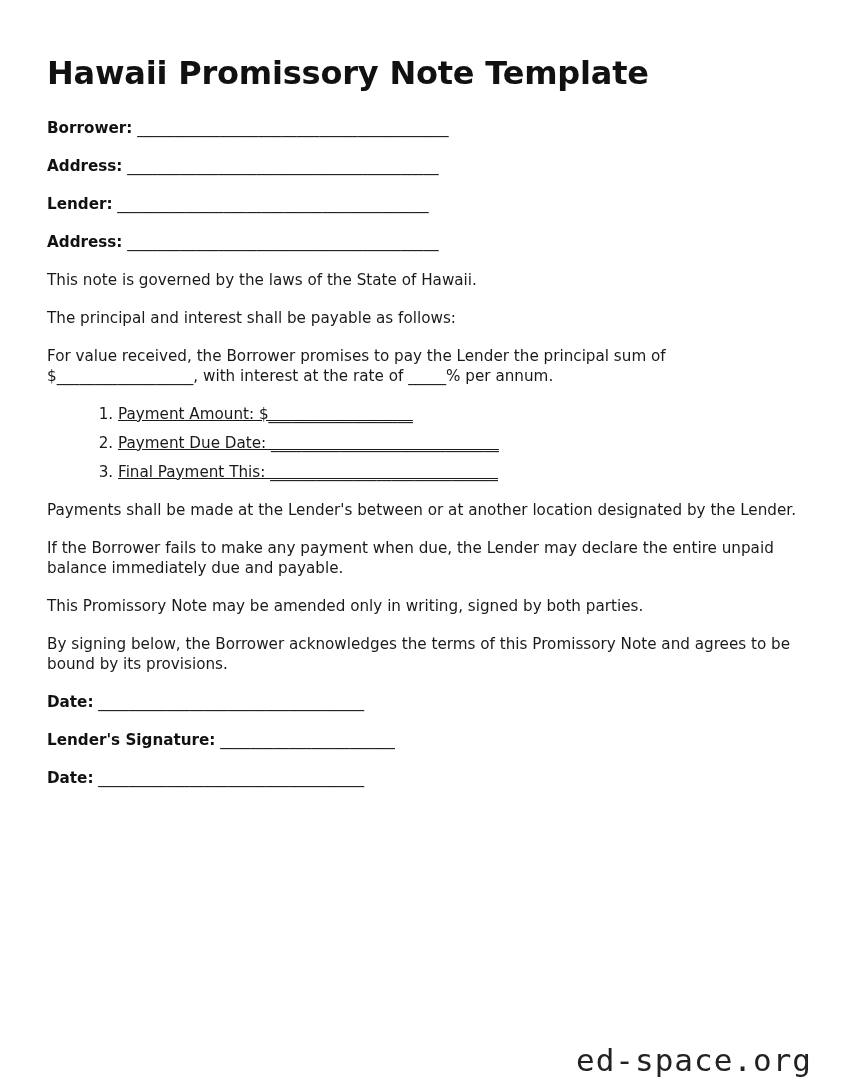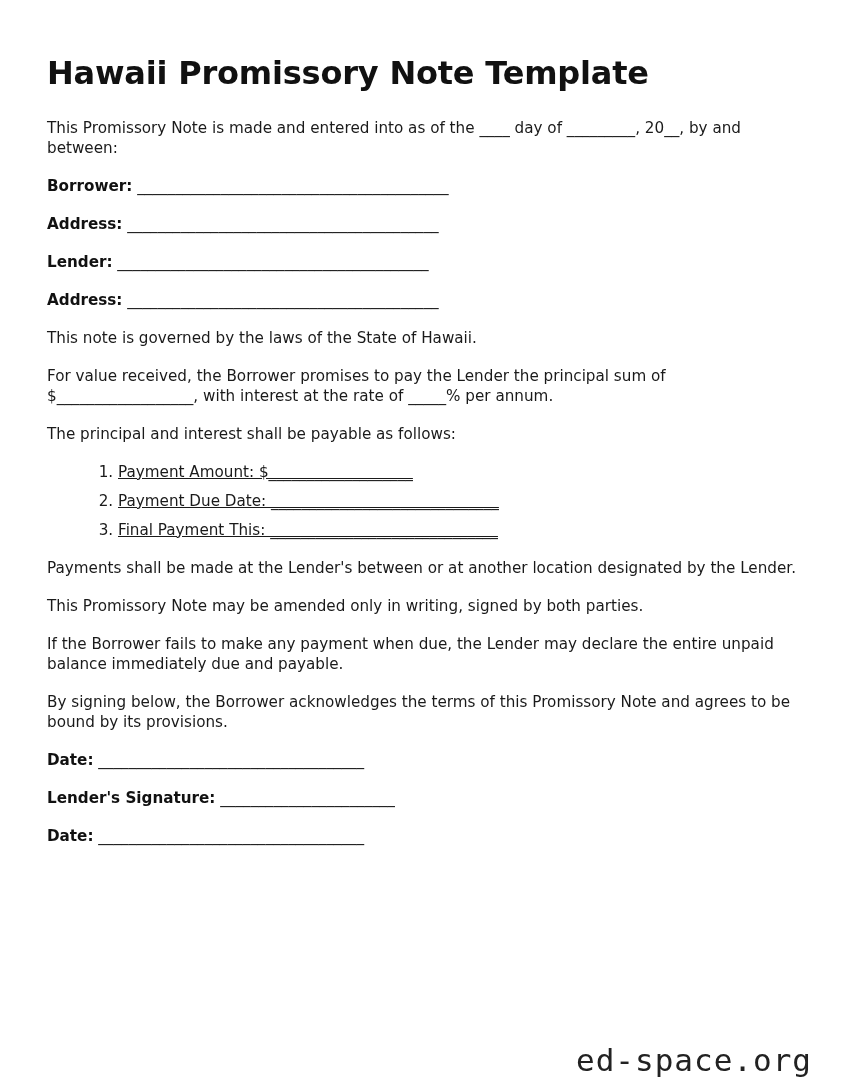--- a/index.html
+++ b/index.html
@@ -86,21 +86,20 @@
   }
 </style>
 </head>
 <body>
 
 <div class="page">
   <div class="content">
 
     <h1 class="doc-title">Hawaii Promissory Note Template</h1>
 
-    <p class="para">This Promissory Note is made and entered into as of the ____ day of _________, 20__, by and between:</p>
 
     <div class="field-row">
       <span class="field-label">Borrower:</span>
       <span class="blank">_________________________________________</span>
     </div>
 
     <div class="field-row">
       <span class="field-label">Address:</span>
       <span class="blank">_________________________________________</span>
     </div>
@@ -110,35 +109,35 @@
       <span class="blank">_________________________________________</span>
     </div>
 
     <div class="field-row">
       <span class="field-label">Address:</span>
       <span class="blank">_________________________________________</span>
     </div>
 
     <p class="para">This note is governed by the laws of the State of Hawaii.</p>
 
+    <p class="para">The principal and interest shall be payable as follows:</p>
+
     <p class="para">For value received, the Borrower promises to pay the Lender the principal sum of $__________________, with interest at the rate of _____% per annum.</p>
-
-    <p class="para">The principal and interest shall be payable as follows:</p>
 
     <ol class="payment-list">
       <li>Payment Amount: $___________________</li>
       <li>Payment Due Date: ______________________________</li>
       <li>Final Payment This: ______________________________</li>
     </ol>
 
     <p class="para">Payments shall be made at the Lender's between or at another location designated by the Lender.</p>
 
+    <p class="para">If the Borrower fails to make any payment when due, the Lender may declare the entire unpaid balance immediately due and payable.</p>
+
     <p class="para">This Promissory Note may be amended only in writing, signed by both parties.</p>
-
-    <p class="para">If the Borrower fails to make any payment when due, the Lender may declare the entire unpaid balance immediately due and payable.</p>
 
     <p class="para">By signing below, the Borrower acknowledges the terms of this Promissory Note and agrees to be bound by its provisions.</p>
 
 
     <div class="sig-row">
       <span class="field-label">Date:</span>
       <span class="blank">___________________________________</span>
     </div>
 
     <div class="sig-row">

